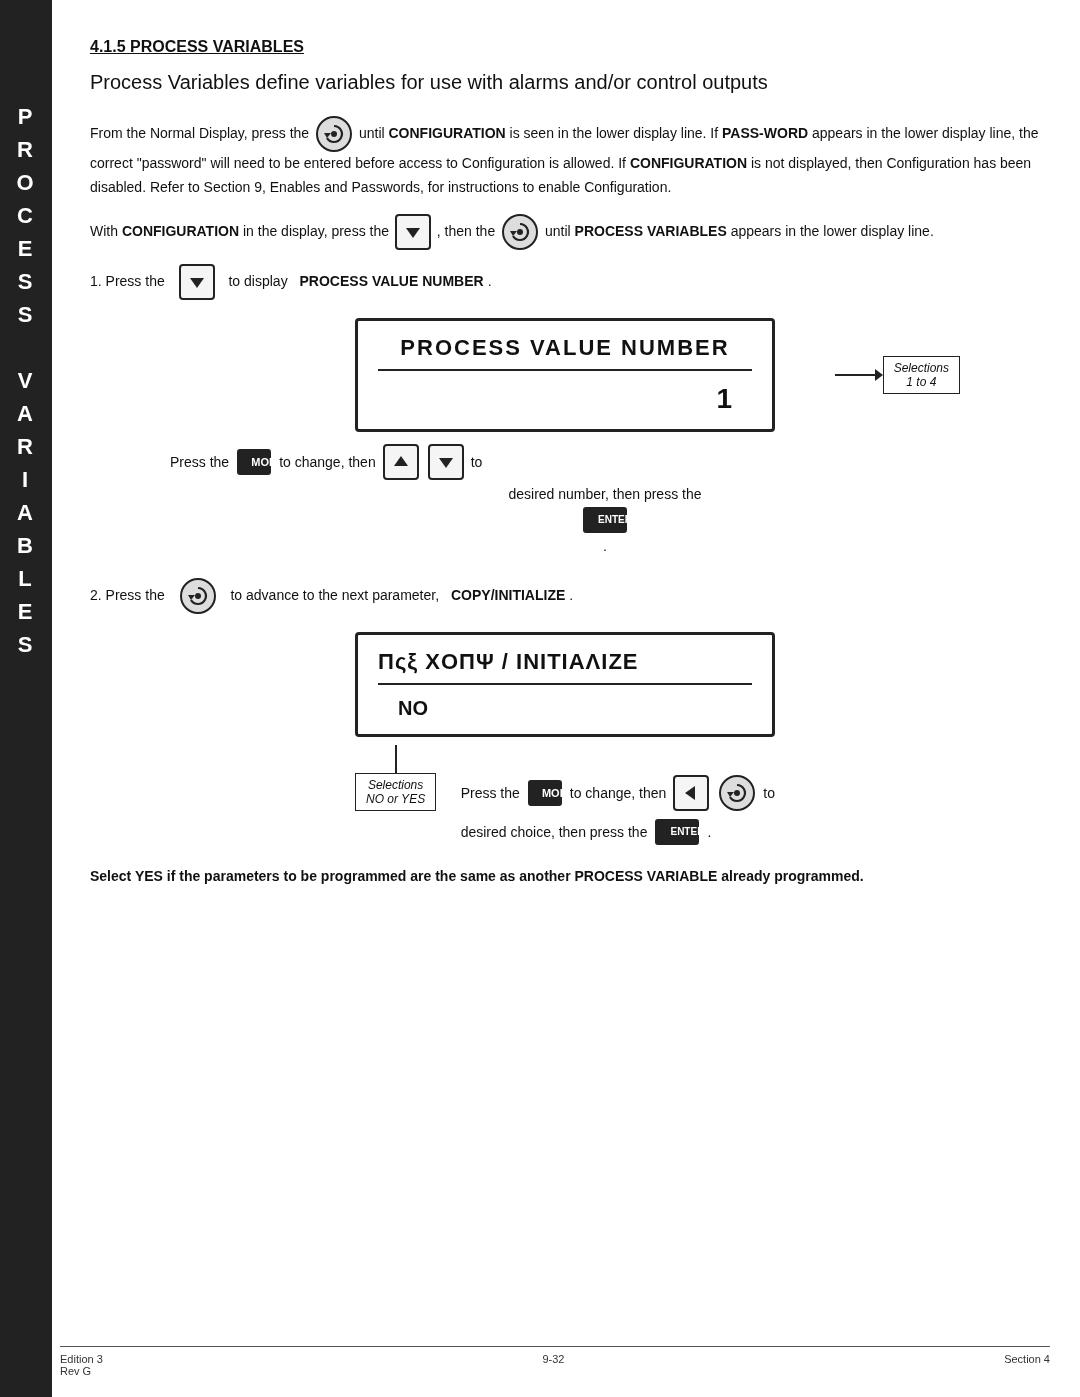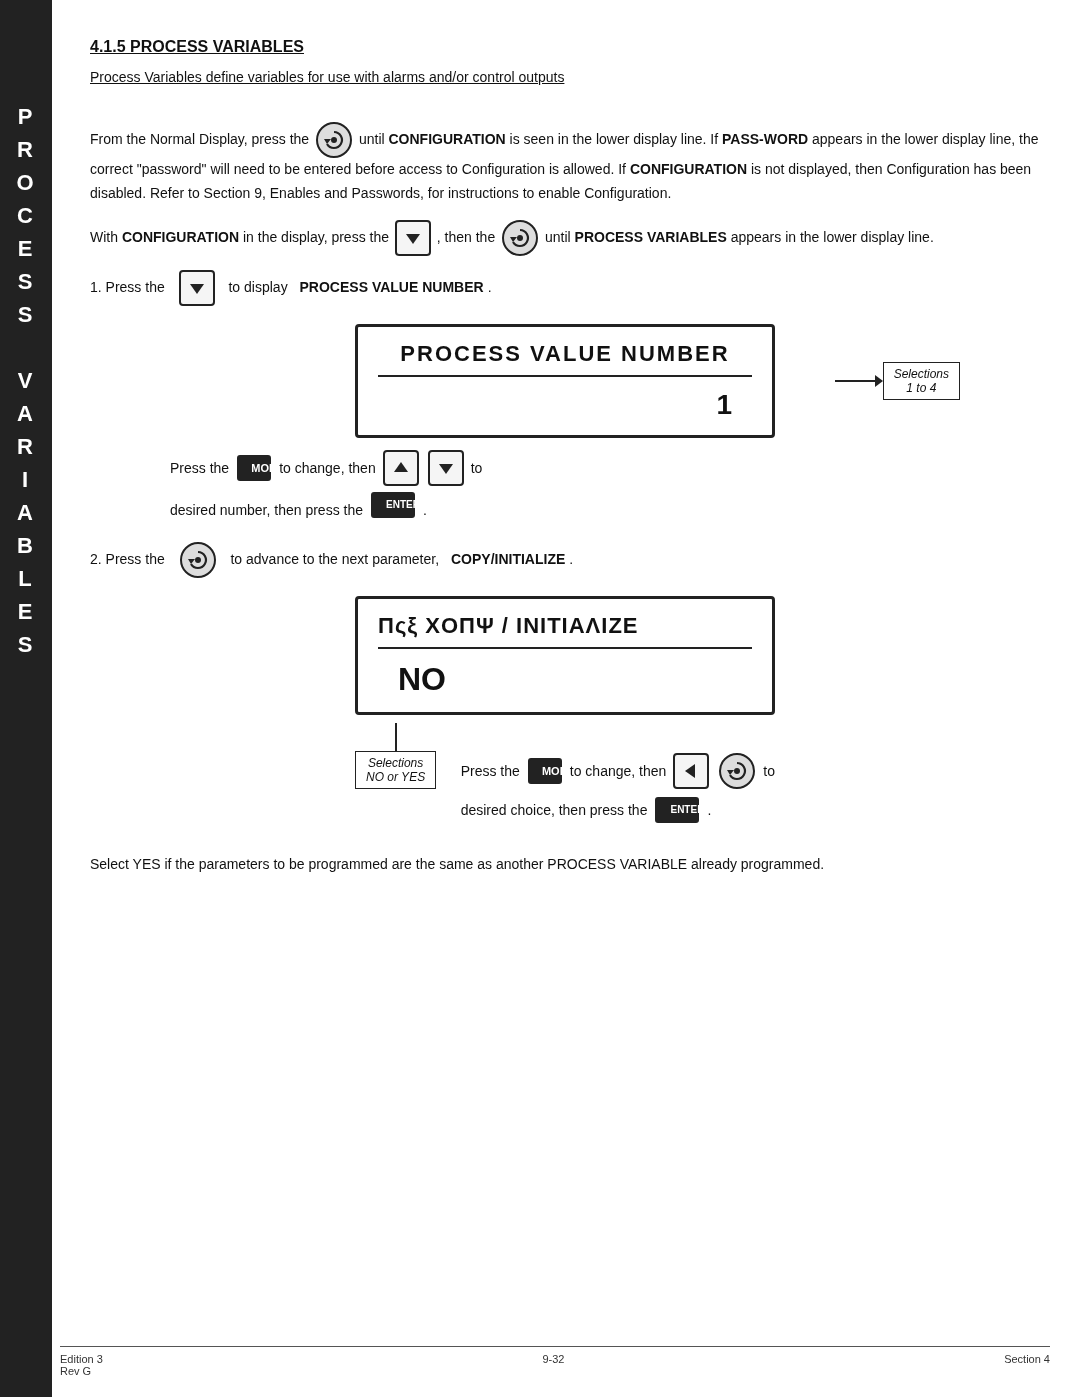--- a/index.html
+++ b/index.html
@@ -37,24 +37,23 @@
 
     
     .section-heading {
       font-size: 16px;
       font-weight: bold;
       text-decoration: underline;
       margin-bottom: 10px;
     }
 
     .intro-text {
-      font-size: 14px;
+      font-size: 20px;
       line-height: 1.6;
-      margin-bottom: 34px;
-      text-decoration: underline;
+      margin-bottom: 18px;
     }
 
     
     .icon-btn {
       display: inline-flex;
       align-items: center;
       justify-content: center;
       border: 2px solid #222;
       border-radius: 4px;
       width: 36px;
@@ -123,21 +122,21 @@
     .copy-box-title {
       font-size: 22px;
       font-weight: bold;
       text-align: left;
       letter-spacing: 1px;
       border-bottom: 2px solid #222;
       padding-bottom: 8px;
       margin-bottom: 8px;
     }
     .copy-box-value {
-      font-size: 32px;
+      font-size: 20px;
       font-weight: bold;
       text-align: left;
       padding-left: 20px;
       padding-top: 4px;
       padding-bottom: 4px;
     }
 
     .paragraph {
       font-size: 14px;
       line-height: 1.7;
@@ -382,21 +381,21 @@
         <polygon points="10,4 17,14 3,14" fill="#222"></polygon>
       </svg>
     </span>
     <span class="arrow-down-icon">
       <svg width="20" height="20" viewBox="0 0 20 20">
         <polygon points="10,16 3,6 17,6" fill="#222"></polygon>
       </svg>
     </span>
     <span>to</span>
   </div>
-  <div style="display:flex; align-items:flex-end; gap:5px; margin: 0 0 6px 80px; font-size:14px;">
+  <div style="display:flex; align-items:center; gap:5px; margin: 0 0 6px 80px; font-size:14px;flex-direction:column;">
     <span>desired number, then press the</span>
     <span class="icon-btn enter">ENTER</span>
     <span>.</span>
   </div>
 
   <p class="step-text" style="margin-top:24px;">
     <span>2.   Press the</span>
     &nbsp;
     <span class="rotate-icon">
       <svg width="22" height="22" viewBox="0 0 22 22">
@@ -449,21 +448,21 @@
         <span>to</span>
       </div>
       <div style="display:flex; align-items:center; gap:5px;">
         <span>desired choice, then press the</span>
         <span class="icon-btn enter">ENTER</span>
         <span>.</span>
       </div>
     </div>
   </div>
 
-  <p class="paragraph" style="margin-top:30px;">Select YES if the parameters to be programmed are the same as another PROCESS VARIABLE already programmed.</p>
+  <p class="paragraph" style="margin-top:20px;font-weight:bold;">Select YES if the parameters to be programmed are the same as another PROCESS VARIABLE already programmed.</p>
 
 </div>
 
 <div class="footer">
   <div>
     <div>Edition 3</div>
     <div>Rev G</div>
   </div>
   <div>9-32</div>
   <div>Section 4</div>

